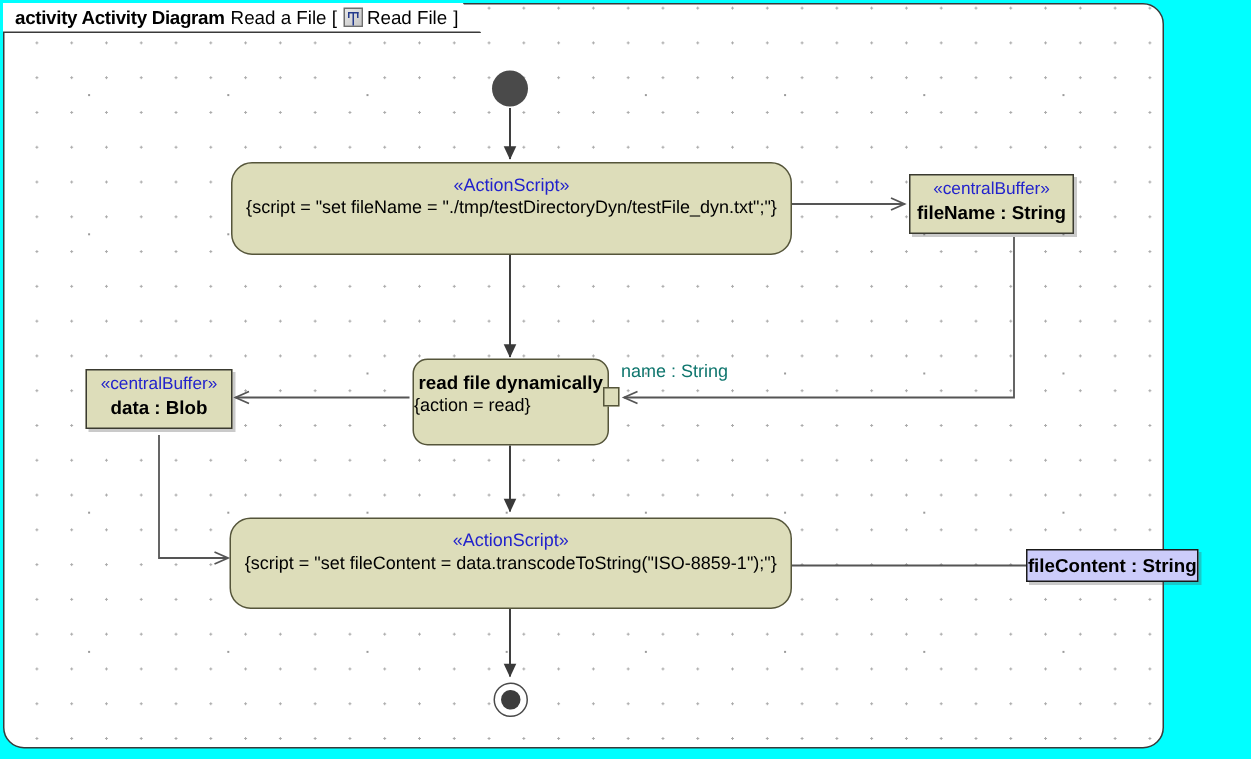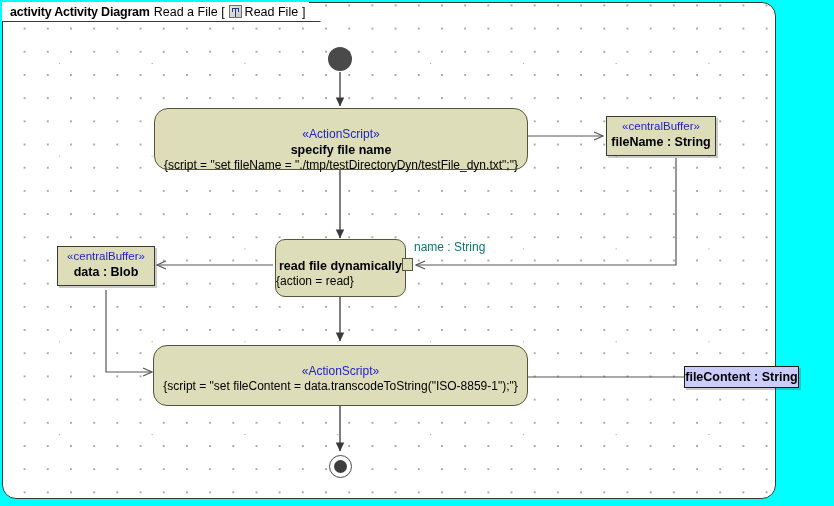--- a/index.html
+++ b/index.html
@@ -86,21 +86,21 @@
   #edges { position: absolute; left: 0; top: 0; width: 834px; height: 506px; z-index: 2; pointer-events: none; }
 
   
   .node { position: absolute; z-index: 3; box-sizing: border-box; }
 
   .action {
     background: #ddddba;
     border: 1.5px solid #55553a;
     border-radius: 14px;
     text-align: center;
-    padding-top: 18px;
+    padding-top: 7px;
   }
   .stereo {
     color: #2222cc;
     font-size: 12px;
     line-height: 15px;
     white-space: nowrap;
   }
   .title {
     font-weight: bold;
     font-size: 12.5px;
@@ -217,21 +217,20 @@
 
     <path d="M528,377 L716,377" fill="none" stroke="#555" stroke-width="1.2" marker-end="url(#oarrow)"></path>
 
     <path d="M340,406 L340,451" fill="none" stroke="#3a3a3a" stroke-width="1.3" marker-end="url(#farrow)"></path>
   </svg>
 
   <div class="init-node" style="left:328px; top:47px;"></div>
 
   <div class="node action" style="left:154px; top:108px; width:374px; height:62px;">
     <div class="stereo">«ActionScript»</div>
-    <div class="title">specify file name</div>
     <div class="constraint">{script = "set fileName = "./tmp/testDirectoryDyn/testFile_dyn.txt";"}</div>
   </div>
 
   <div class="node buffer" style="left:606px; top:116px; width:110px; height:40px;">
     <div class="stereo">«centralBuffer»</div>
     <div class="title">fileName : String</div>
   </div>
 
   <div class="node action" style="left:275px; top:239px; width:131px; height:58px; border-radius:10px;">
     <div class="title">read file dynamically</div>

